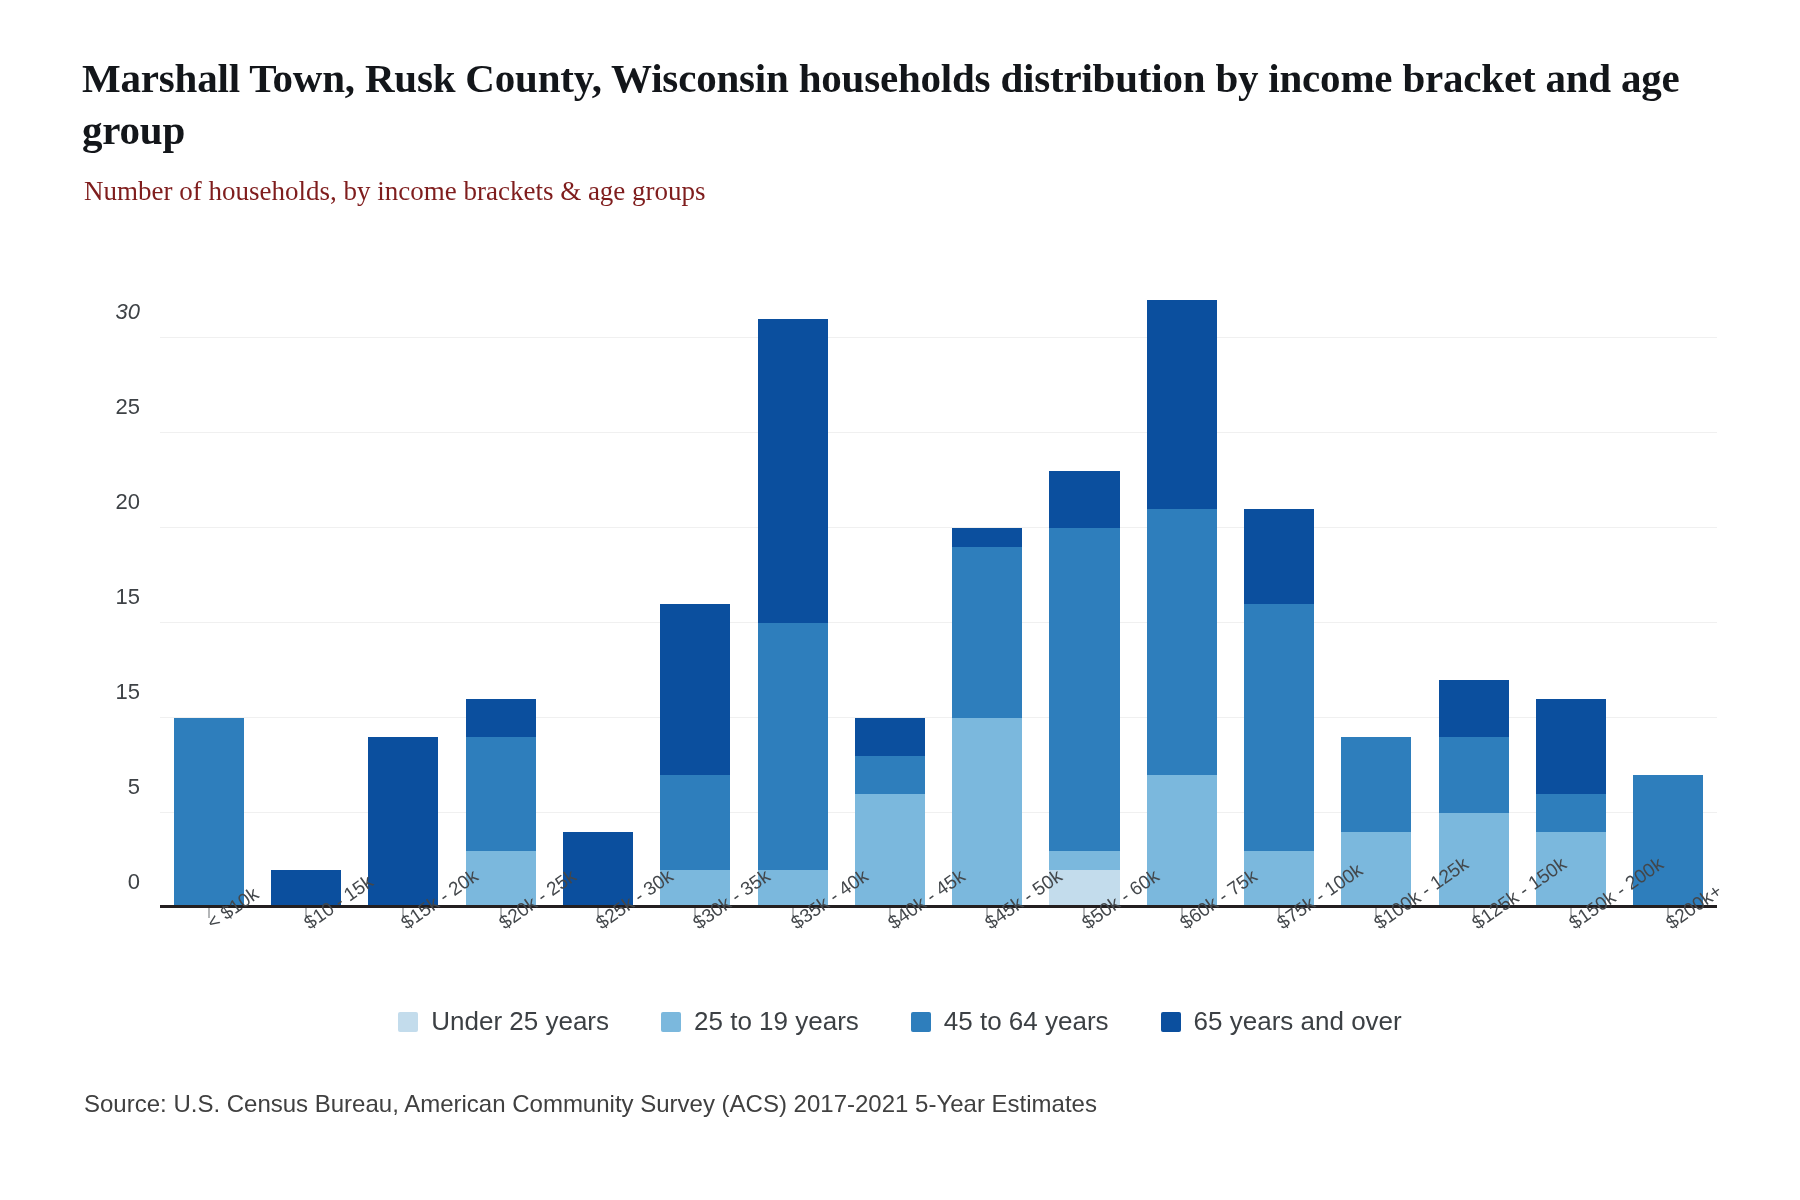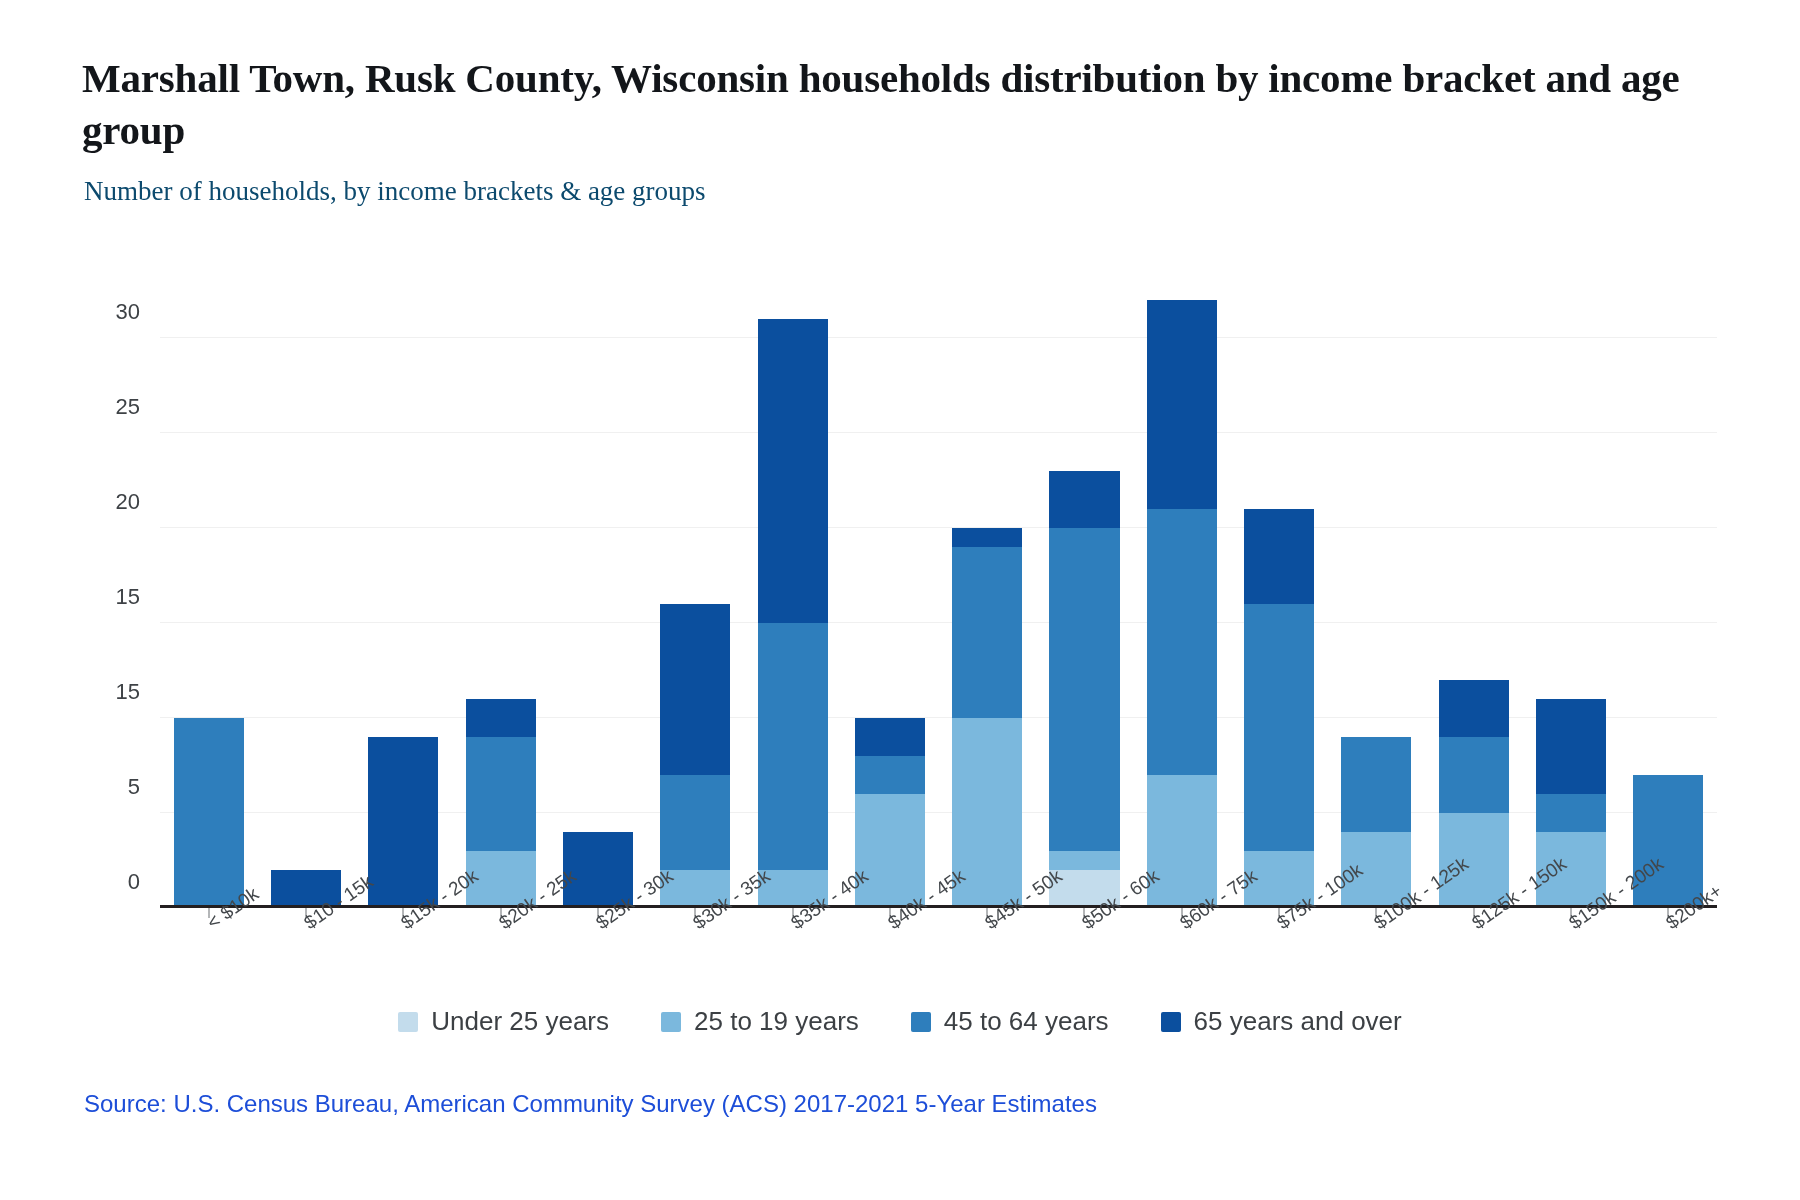--- a/index.html
+++ b/index.html
@@ -14,21 +14,21 @@
   
   #title {
     position: absolute; left: 82px; top: 52px; width: 1620px;
     font-family: "Liberation Serif", serif;
     font-size: 41px; font-weight: 700; line-height: 1.28;
     color: #13161a; letter-spacing: -0.2px;
   }
   #subtitle {
     position: absolute; left: 84px; top: 174px; width: 1400px;
     font-family: "Liberation Serif", serif;
-    font-size: 27px; font-weight: 400; color: #0c4a6e; line-height: 1.3;
+    font-size: 27px; font-weight: 400; color: #7f1d1d; line-height: 1.3;
   }
 
   
   #plot {
     position: absolute;
     left: 160px; top: 300px;
     width: 1557px; height: 608px;
   }
   .gridline {
     position: absolute; left: 0; width: 100%;
@@ -82,21 +82,21 @@
     position: absolute; left: 0; top: 1006px; width: 1800px;
     display: flex; justify-content: center; align-items: center; gap: 52px;
   }
   .legitem { display: flex; align-items: center; gap: 13px; }
   .legswatch { width: 20px; height: 20px; border-radius: 2px; }
   .leglabel { font-size: 26px; color: #3c4044; }
 
   
   #source {
     position: absolute; left: 84px; top: 1090px;
-    font-size: 24px; color: #1d4ed8;
+    font-size: 24px; color: #404040;
   }
   #brand {
     position: absolute; right: 82px; top: 1072px;
     font-size: 44px; font-weight: 700; color: #0b0d10;
     letter-spacing: -1.2px;
   }
 </style>
 </head>
 <body>
 
@@ -113,21 +113,21 @@
         <div class="ytick" style="bottom: calc(15.625% + 0px); position: absolute; right: 100%;">5</div>
         <div class="gridline" style="bottom: 31.25%;"></div>
         <div class="ytick" style="bottom: calc(31.25% + 0px); position: absolute; right: 100%;">15</div>
         <div class="gridline" style="bottom: 46.875%;"></div>
         <div class="ytick" style="bottom: calc(46.875% + 0px); position: absolute; right: 100%;">15</div>
         <div class="gridline" style="bottom: 62.5%;"></div>
         <div class="ytick" style="bottom: calc(62.5% + 0px); position: absolute; right: 100%;">20</div>
         <div class="gridline" style="bottom: 78.125%;"></div>
         <div class="ytick" style="bottom: calc(78.125% + 0px); position: absolute; right: 100%; margin-top: 20px;">25</div>
         <div class="gridline" style="bottom: 93.75%;"></div>
-        <div class="ytick" style="bottom: calc(93.75% + 0px); position: absolute; right: 100%;">30</div>
+        <div class="ytick" style="bottom: calc(93.75% + 0px); position: absolute; right: 100%; font-style: italic;">30</div>
       </div>
     <div id="bars">
         <div class="barcol">
           <div class="barstack">
             <div class="seg" title="45 to 64 years: 10" style="height: 190px; background: rgb(46, 126, 188);"></div>
           </div>
         </div>
         <div class="barcol">
           <div class="barstack">
             <div class="seg" title="65 years and over: 2" style="height: 38px; background: rgb(11, 79, 158);"></div>

